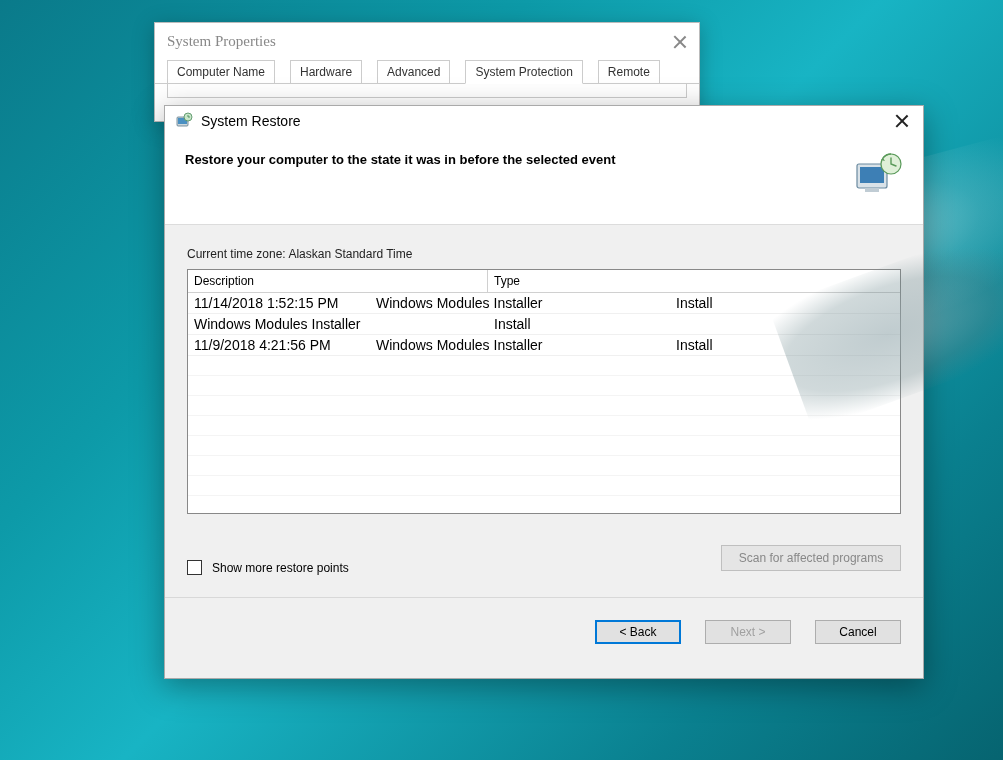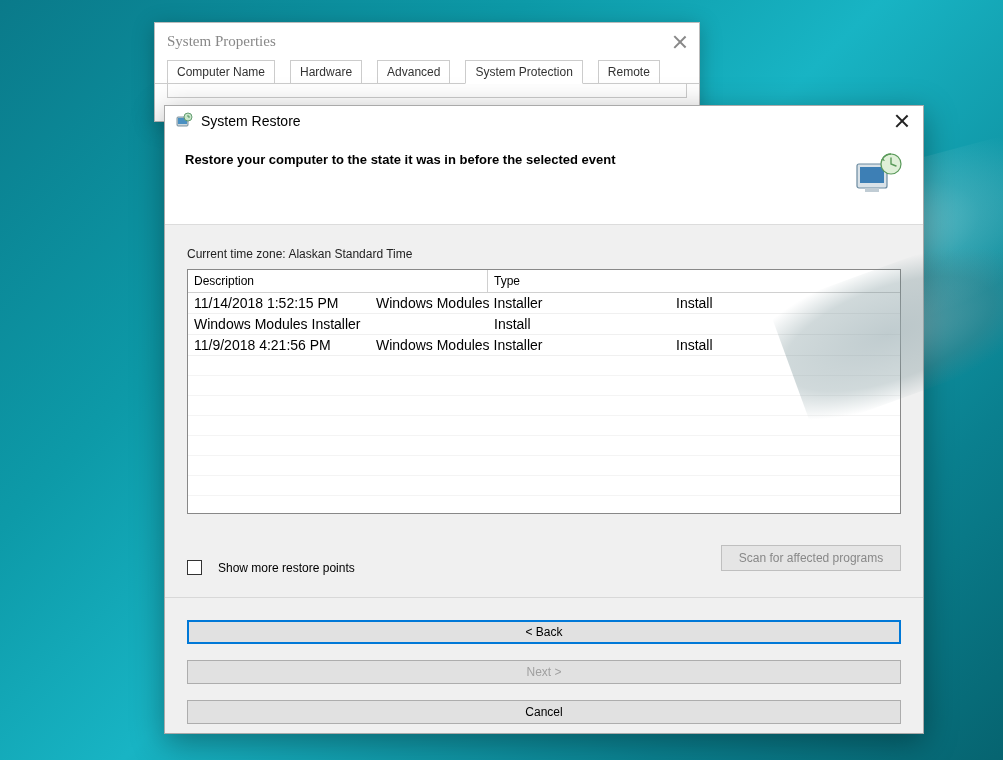--- a/index.html
+++ b/index.html
@@ -139,37 +139,36 @@
 .rt-row > div {
   padding:2px 6px; font-size:14px;
 }
 .rt-row.empty { border-bottom:1px solid #f4f4f4; }
 .rt-row.empty > div { height:19px; }
 
 .below-table {
   display:flex; justify-content:space-between; align-items:center;
   margin-top:26px; margin-bottom:14px;
 }
-.chk-wrap { display:flex; align-items:center; gap:16px;margin-top:20px; }
+.chk-wrap { display:flex; align-items:center; gap:10px;margin-top:20px; }
 .chk {
   width:15px; height:15px; border:1px solid #333; background:#fff;
 }
 .chk-label { font-size:12px; }
 .scan-btn {
   border:1px solid #bfbfbf; background:#e5e5e5;
   padding:5px 12px; font-size:12px; color:#888;
   min-width:180px; text-align:center;
 }
 
 .wiz-footer {
   border-top:1px solid #d8d8d8;
-  padding:22px 22px 9px 22px;
-  display:flex; justify-content:flex-end; gap:16px;
+  padding:22px 22px 34px 22px;
+  display:flex; justify-content:flex-end; gap:24px;
   background:#f0f0f0;
-  flex-direction:column;
 }
 .btn {
   min-width:86px;
   padding:4px 10px;
   font-size:12px;
   background:#e1e1e1;
   border:1px solid #adadad;
   text-align:center;
 }
 .btn.primary {

